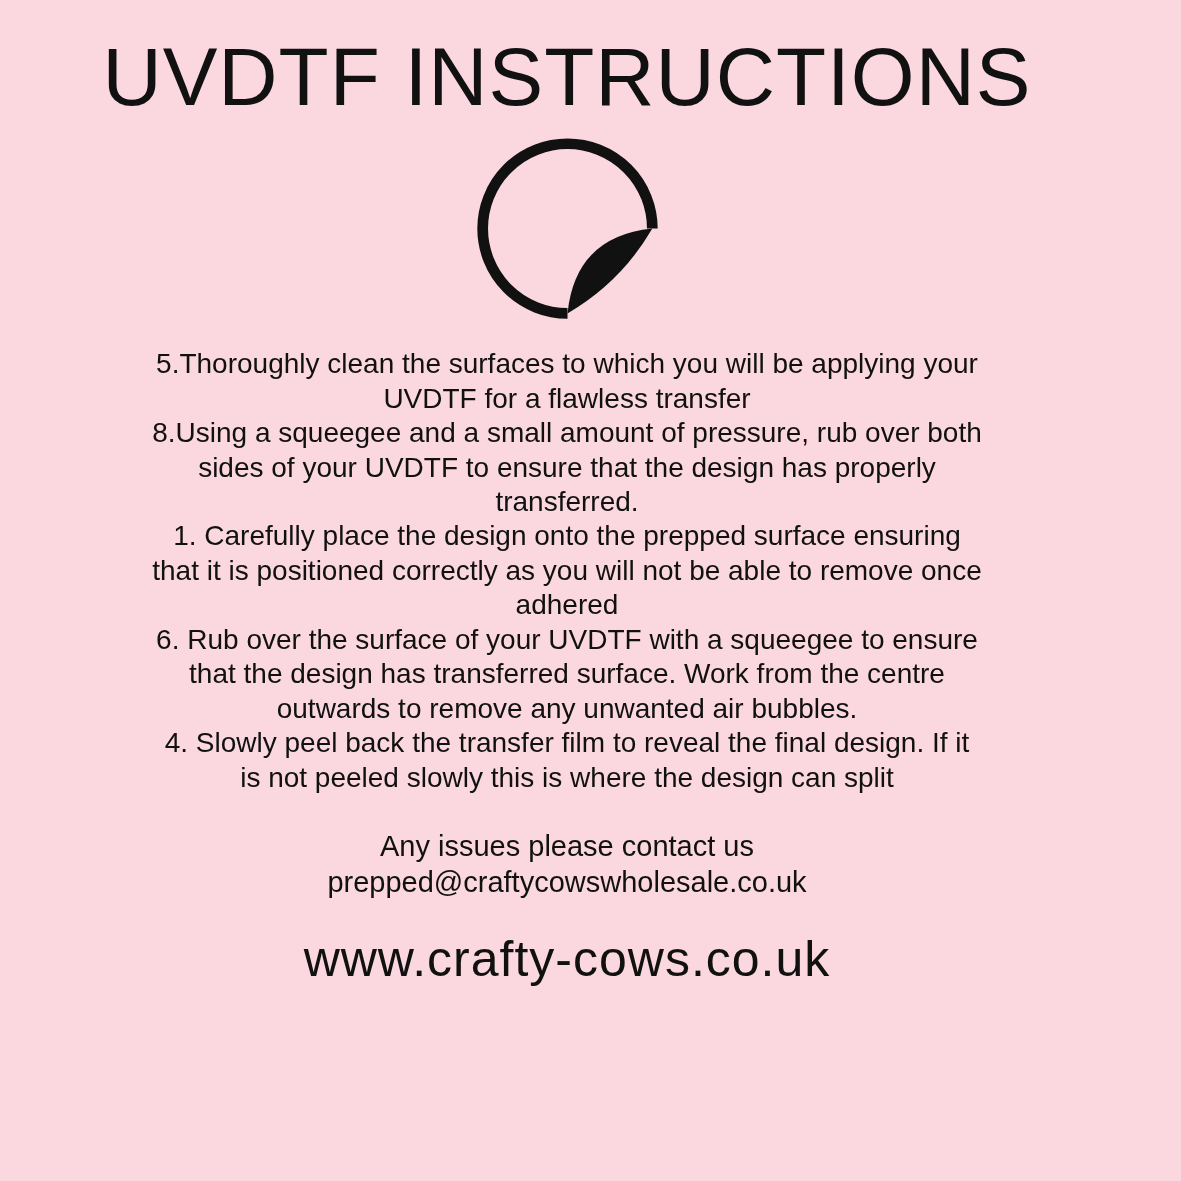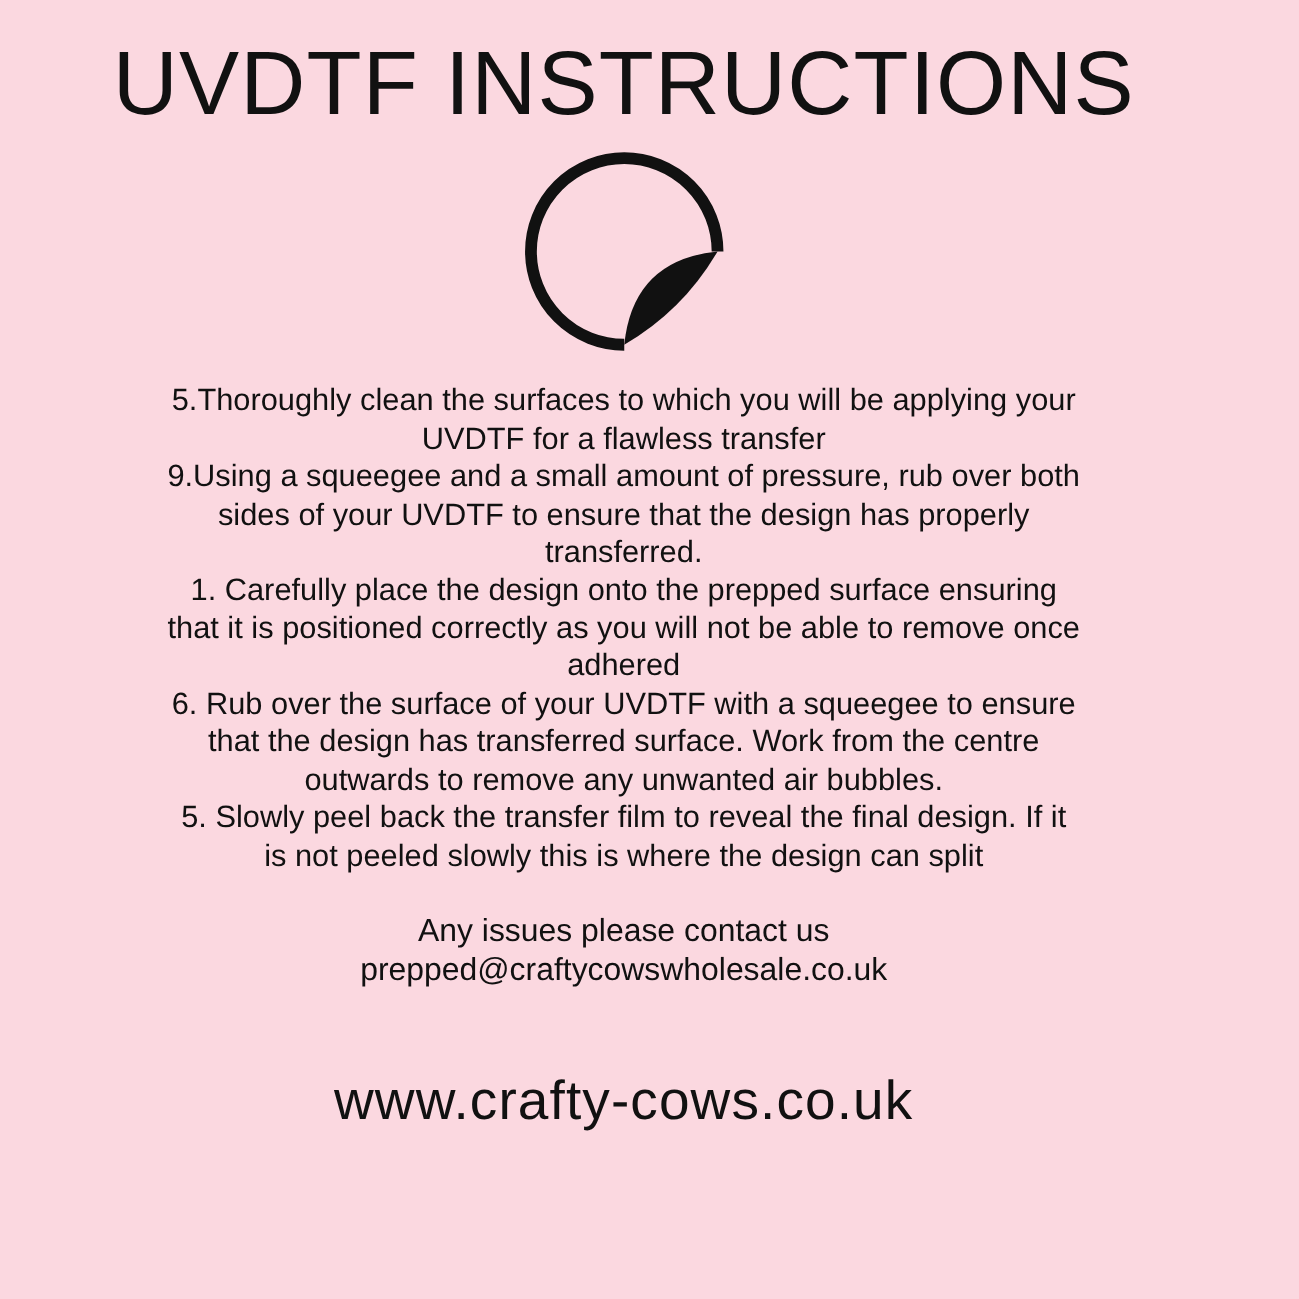--- a/index.html
+++ b/index.html
@@ -51,21 +51,21 @@
   }
   .contact {
     margin-top: 34px;
     font-size: 29px;
     line-height: 1.23;
   }
   .contact p {
     margin: 0;
   }
   .website {
-    margin-top: 71px;
+    margin-top: 30px;
     font-size: 50px;
     letter-spacing: 1px;
   }
 </style>
 </head>
 <body style="background-color: rgb(251, 216, 224); color: rgb(17, 17, 17);">
 
 <div class="card">
 
   <h1 class="title">UVDTF INSTRUCTIONS</h1>
@@ -74,24 +74,24 @@
     <svg viewBox="0 0 200 200" xmlns="http://www.w3.org/2000/svg" aria-hidden="true">
 
       <path d="M 100,184 A 87,87 0 1 1 187,97" fill="none" stroke="#111111" stroke-width="11" stroke-linecap="butt"></path>
 
       <path d="M 187,97 Q 155,152 100,184 Q 108,105 187,97 Z" fill="#111111"></path>
     </svg>
   </div>
 
   <div class="instructions">
     <p>5.Thoroughly clean the surfaces to which you will be applying your UVDTF for a flawless transfer</p>
-    <p>9.Using a squeegee and a small amount of pressure, rub over both sides of your UVDTF to ensure that the design has properly transferred.</p>
+    <p>8.Using a squeegee and a small amount of pressure, rub over both sides of your UVDTF to ensure that the design has properly transferred.</p>
     <p>1. Carefully place the design onto the prepped surface ensuring that it is positioned correctly as you will not be able to remove once adhered</p>
     <p>6. Rub over the surface of your UVDTF with a squeegee to ensure that the design has transferred surface. Work from the centre outwards to remove any unwanted air bubbles.</p>
-    <p>5. Slowly peel back the transfer film to reveal the final design. If it is not peeled slowly this is where the design can split</p>
+    <p>4. Slowly peel back the transfer film to reveal the final design. If it is not peeled slowly this is where the design can split</p>
   </div>
 
   <div class="contact">
     <p>Any issues please contact us</p>
     <p>prepped@craftycowswholesale.co.uk</p>
   </div>
 
   <div class="website">www.crafty-cows.co.uk</div>
 
 </div>

